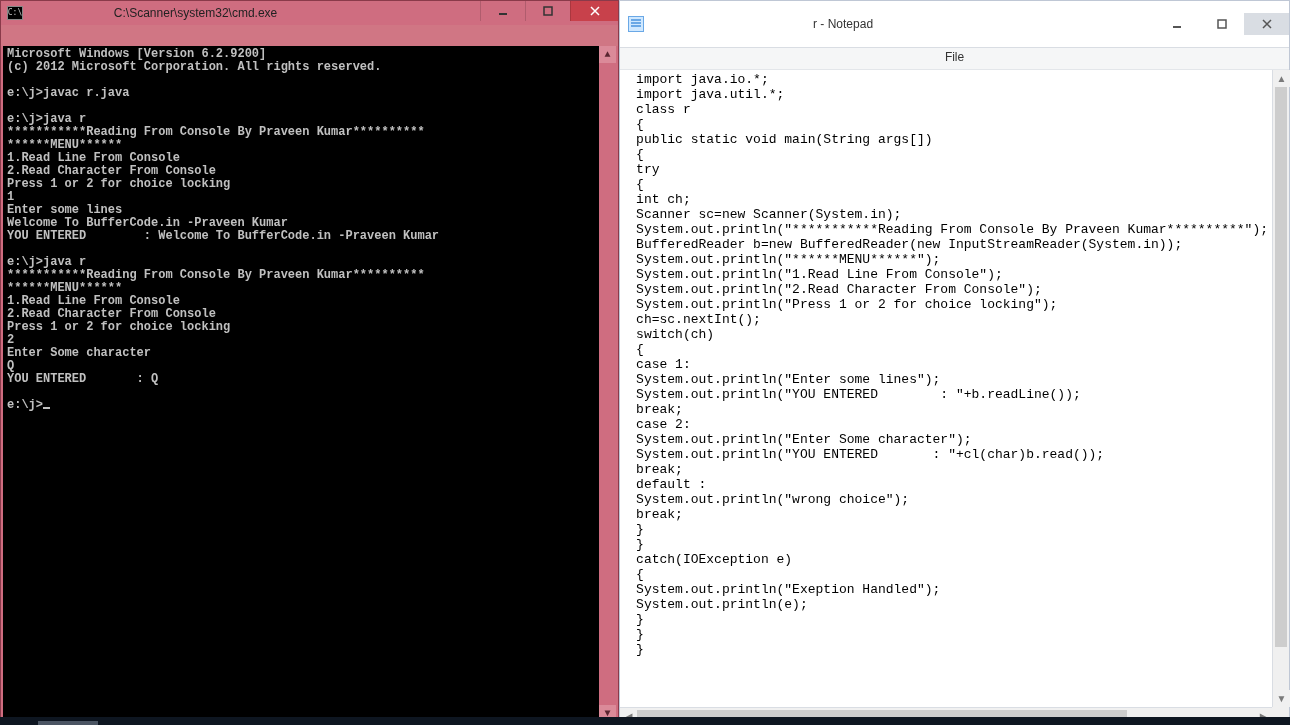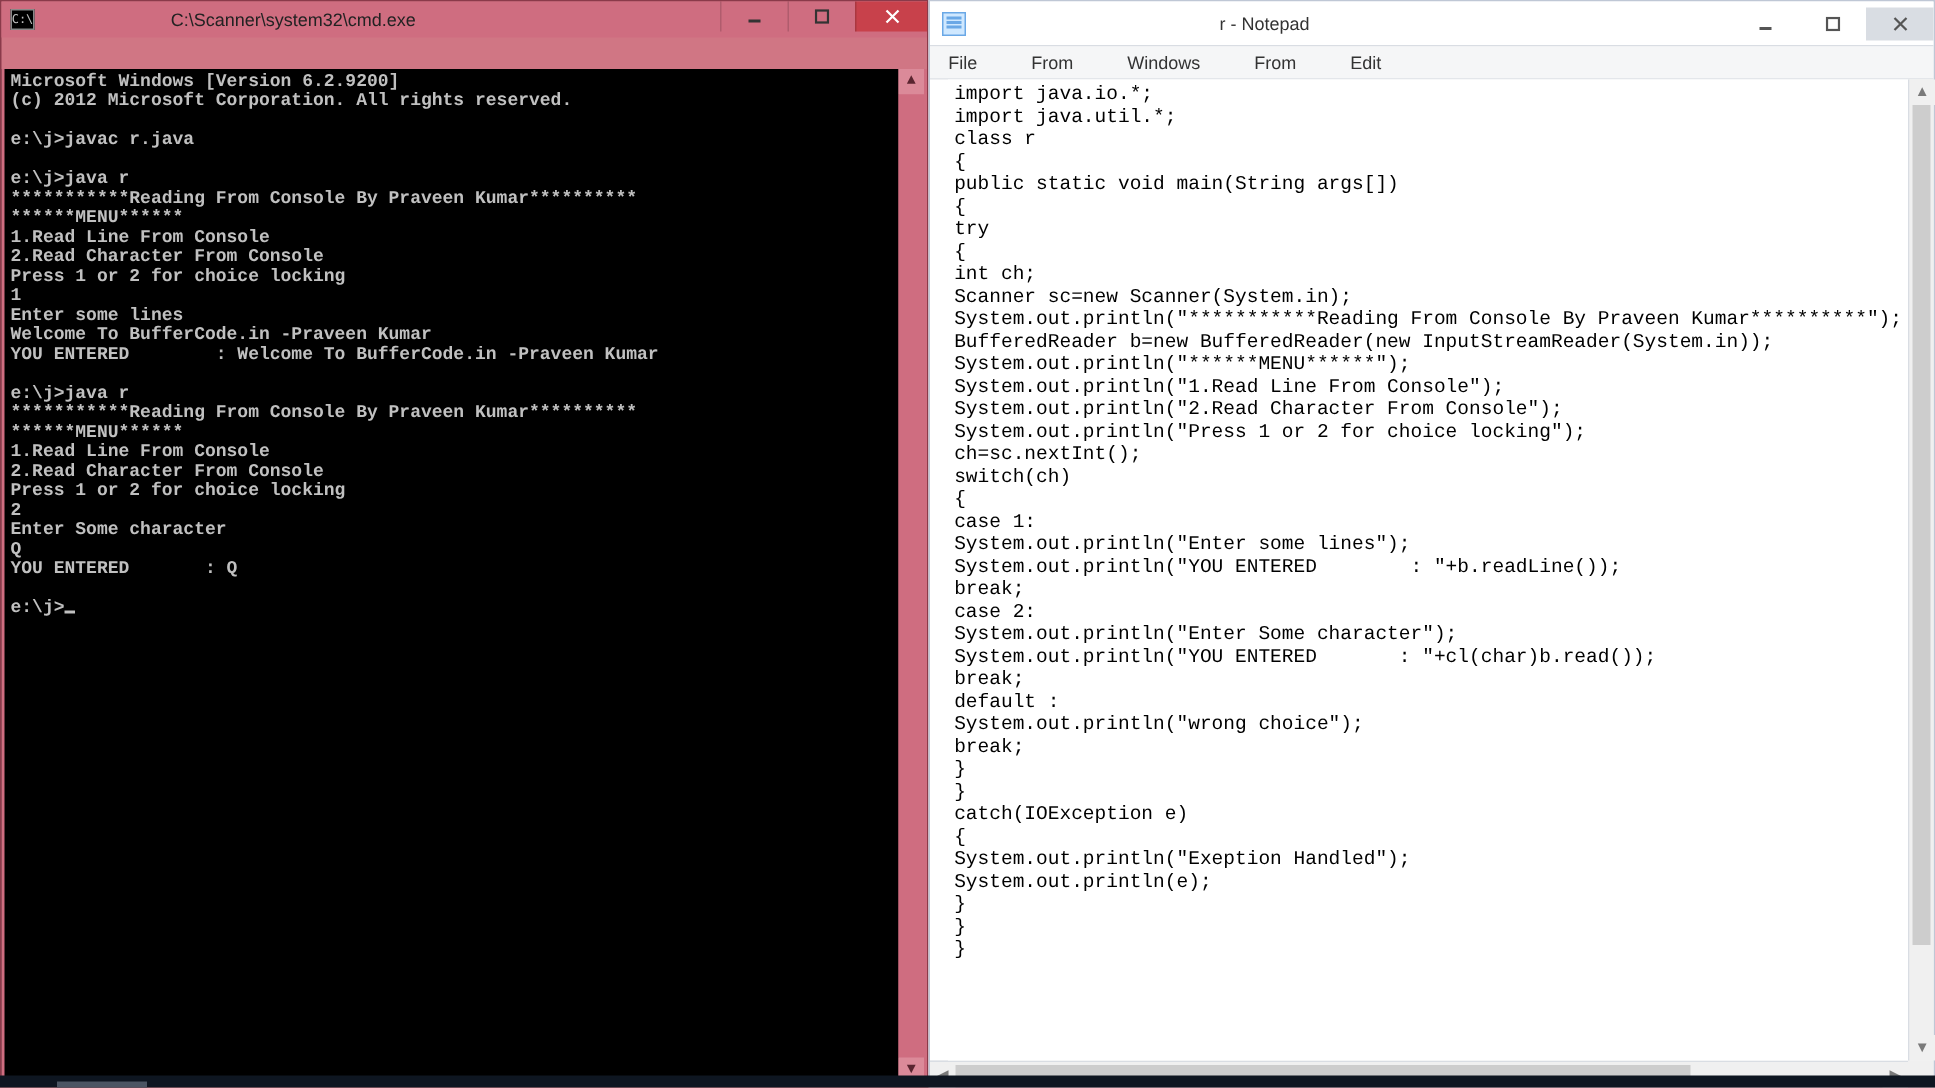--- a/index.html
+++ b/index.html
@@ -16,29 +16,29 @@
   .cmd-btn.min svg, .cmd-btn.max svg { width:10px; height:10px; }
   .cmd-btn.close { background:#c8414b; color:#fff; width:48px; }
   .cmd-body { flex:1; background:#000000; color:#c0c0c0; font:bold 12px/13px Consolas, "Courier New", monospace; padding:2px 4px 0 4px; white-space:pre; overflow:hidden; border:2px solid #cf6d80; border-top:none; position:relative;margin-top:21px; }
   .cmd-scroll { position:absolute; right:0; top:0; bottom:0; width:17px; background:#cf6d80; display:flex; flex-direction:column; }
   .cmd-scroll .arr { height:17px; background:#db8a99; display:flex; align-items:center; justify-content:center; color:#5a2530; font-size:10px; }
   .cmd-scroll .track { flex:1; background:#cf6d80; }
   .cursor { display:inline-block; width:7px; height:2px; background:#c0c0c0; vertical-align:baseline; margin-bottom:-1px; }
 
   
   .np-window { flex:1; height:725px; display:flex; flex-direction:column; background:#fff; border:1px solid #bfc7d5; }
-  .np-titlebar { height:30px; background:#fff; border-bottom:1px solid #d9dde3; display:flex; align-items:center; padding:0 0 0 8px; }
+  .np-titlebar { height:47px; background:#fff; border-bottom:1px solid #d9dde3; display:flex; align-items:center; padding:0 0 0 8px; }
   .np-icon { width:16px; height:16px; margin-right:8px; position:relative; }
   .np-icon::before { content:""; position:absolute; inset:0; background:#cfe8ff; border:1px solid #6aa8e6; }
   .np-icon::after { content:""; position:absolute; left:3px; right:3px; top:3px; height:2px; background:#6aa8e6; box-shadow:0 3px 0 #6aa8e6, 0 6px 0 #6aa8e6; }
   .np-title { flex:1; text-align:center; font-size:12px; color:#333; padding-right:120px; }
   .np-buttons { display:flex; height:22px; }
   .np-btn { width:45px; height:22px; display:flex; align-items:center; justify-content:center; color:#555; }
   .np-btn.close { background:#d9dde3; }
-  .np-menubar { height:22px; background:#f5f6f7; border-bottom:1px solid #e3e6ea; display:flex; align-items:center; padding:0 4px; gap:20px; }
+  .np-menubar { height:22px; background:#f5f6f7; border-bottom:1px solid #e3e6ea; display:flex; align-items:center; padding:0 4px; gap:20px;flex-direction:column; }
   .np-menu { padding:2px 8px; font-size:12px; color:#333; }
   .np-body-wrap { flex:1; position:relative; display:flex;margin-left:12px; }
   .np-body { flex:1; background:#fff; color:#000; font:13px/15px Consolas, "Courier New", monospace; padding:2px 4px; white-space:pre; overflow:hidden; }
   .np-scroll-v { width:17px; background:#f0f0f0; border-left:1px solid #d9dde3; display:flex; flex-direction:column; }
   .np-scroll-h { height:17px; background:#f0f0f0; border-top:1px solid #d9dde3; display:flex; }
   .np-arr { width:17px; height:17px; background:#f0f0f0; display:flex; align-items:center; justify-content:center; color:#7a7a7a; font-size:10px; }
   .np-track { flex:1; background:#f0f0f0; position:relative; }
   .np-thumb-v { position:absolute; left:2px; right:2px; top:0; height:560px; background:#cdcdcd; border-radius:0; }
   .np-thumb-h { position:absolute; top:2px; bottom:2px; left:0; width:490px; background:#cdcdcd; }
   .np-corner { width:17px; height:17px; background:#f0f0f0; }

